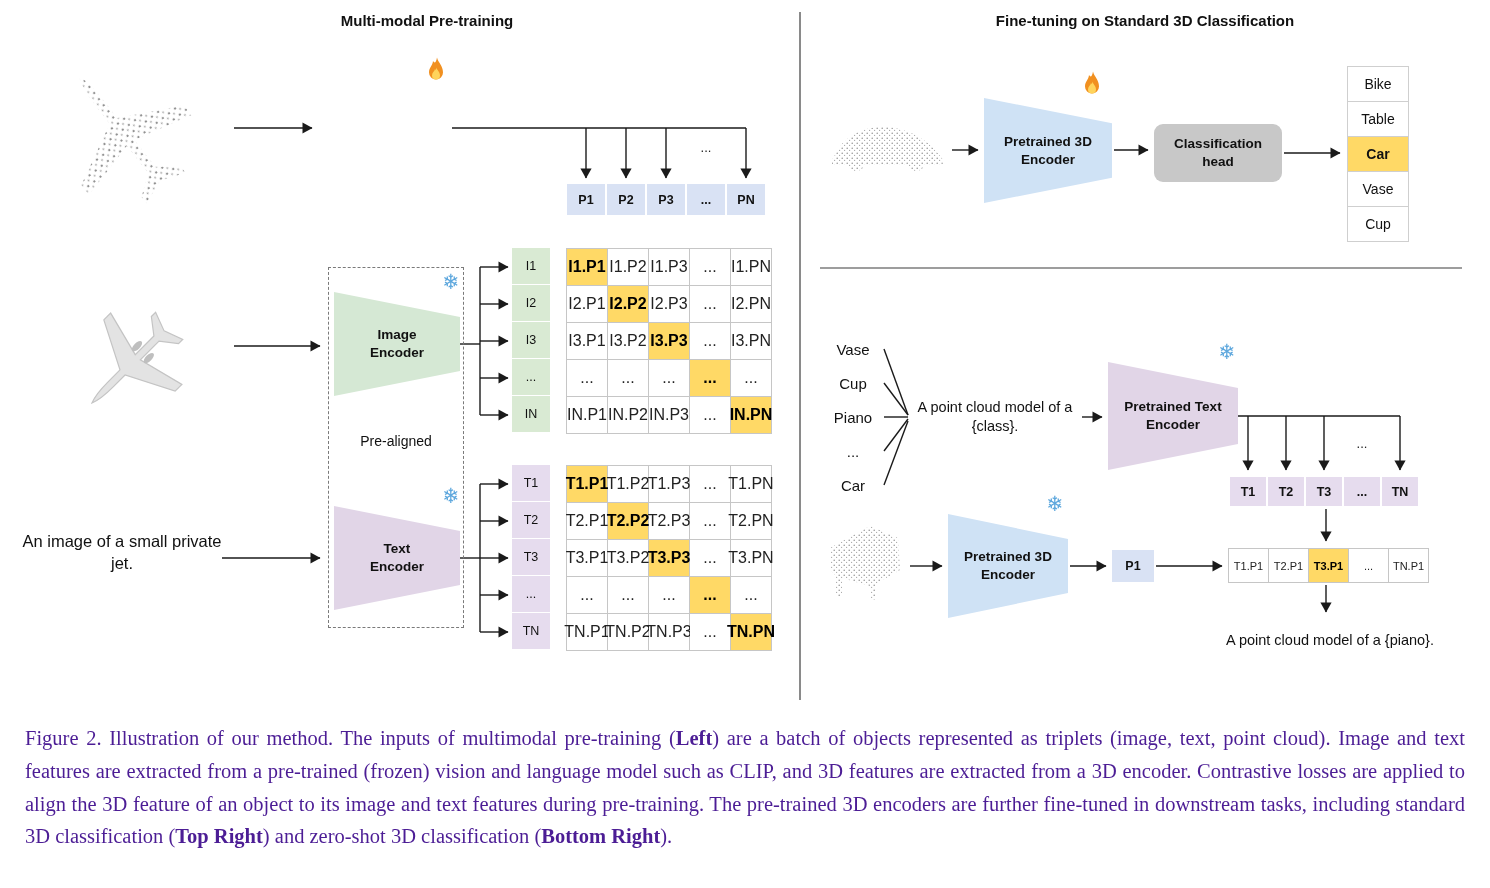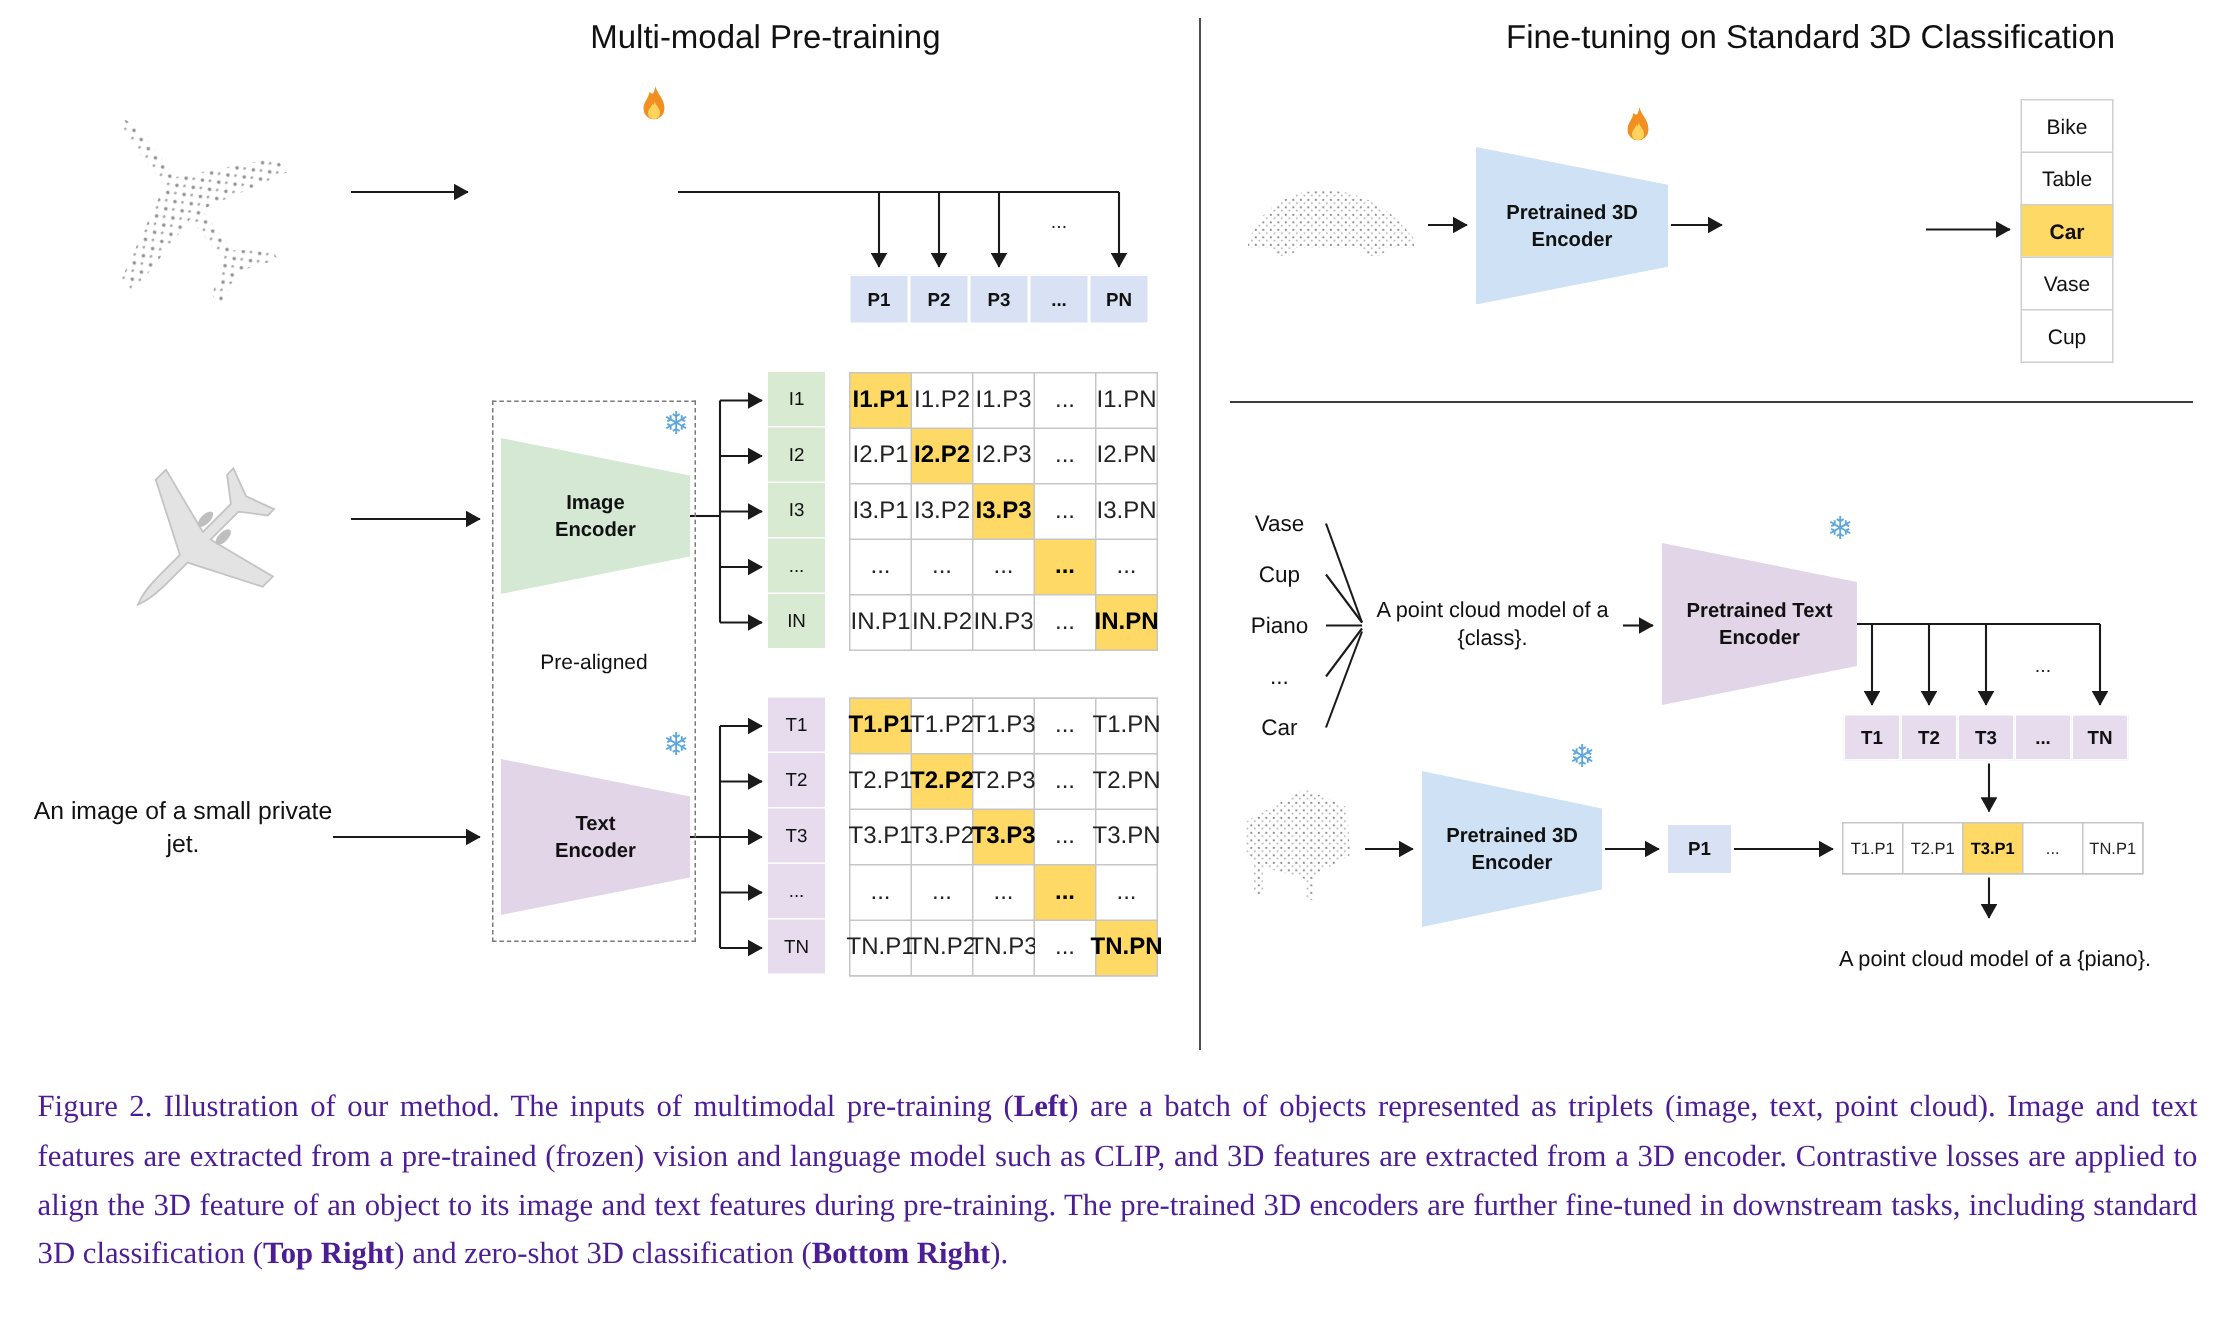--- a/index.html
+++ b/index.html
@@ -5,21 +5,21 @@
   :root{
     --encoder-blue:#cfe2f5; --encoder-green:#d5e8d4; --encoder-purple:#e1d5e7;
     --highlight-yellow:#ffd966; --head-gray:#c8c8c8;
     --cell-blue:#d9e2f4; --cell-green:#d9ead3; --cell-purple:#e6dcee;
   }
   *{box-sizing:border-box;margin:0;padding:0}
   html,body{width:1490px;height:888px;background:#fff;color:#111;
     font-family:"Liberation Sans",sans-serif;overflow:hidden}
   #canvas{position:absolute;left:0;top:0;width:1490px;height:715px}
   #wires{position:absolute;left:0;top:0;width:1490px;height:715px}
-  .title{position:absolute;font-weight:400;font-size:22px;text-align:right}
+  .title{position:absolute;font-weight:700;font-size:15px;text-align:center}
   .trap{position:absolute;display:flex;align-items:center;justify-content:center;
     text-align:center;font-weight:700;font-size:13.5px;line-height:1.3;
     clip-path:polygon(0 0,100% 24%,100% 76%,0 100%)}
   .trap .lbl{display:block;width:82px}
   .trap.wide .lbl{width:100px}
   .bgblue{background:var(--encoder-blue)} .bggreen{background:var(--encoder-green)} .bgpurple{background:var(--encoder-purple)}
   .snow{position:absolute;font-size:21px;color:#5da7dd;font-family:"DejaVu Sans",sans-serif;line-height:1}
   .fire{position:absolute;width:24px;height:27px}
   .cell{display:flex;align-items:center;justify-content:center}
   #p-row{position:absolute;left:566px;top:183px;display:grid;grid-template-columns:repeat(5,40px)}
@@ -258,20 +258,23 @@
     <path d="M6,48 L14,34 C26,20 42,14 60,15 C80,16 96,25 106,35 L116,46 L117,53 L6,53 Z" fill="url(#pd2)"></path>
     <path d="M22,53 a8,6 0 0,0 16,0 Z M82,53 a8,6 0 0,0 16,0 Z" fill="url(#pd2)"></path>
   </svg>
   <div class="trap bgblue wide" style="left:984px;top:98px;width:128px;height:105px">
     <span class="lbl">Pretrained 3D Encoder</span>
   </div>
   <svg class="fire" style="left:1080px;top:70px" viewBox="0 0 24 26">
     <path fill="#f19020" d="M13,1 C14,6 19,9 19,16 A7,7 0 0,1 5,16 C5,11 8.5,9.5 9,4.5 C10.5,7 12,6.5 13,1 Z"></path>
     <path fill="#ffd45c" d="M12.5,11 C13,14 16,15.2 16,19 A4,4 0 0,1 8,19 C8,16 10.5,15 11,12.5 C11.6,14 12.2,13.5 12.5,11 Z"></path>
   </svg>
+  <div id="class-head">
+    <span class="lbl">Classification head</span>
+  </div>
   <div id="class-list">
       <div class="cell ">Bike</div>
       <div class="cell ">Table</div>
       <div class="cell  hi">Car</div>
       <div class="cell ">Vase</div>
       <div class="cell ">Cup</div>
     </div>
 
   <div id="zs-words">
       <div class="cell ">Vase</div>

